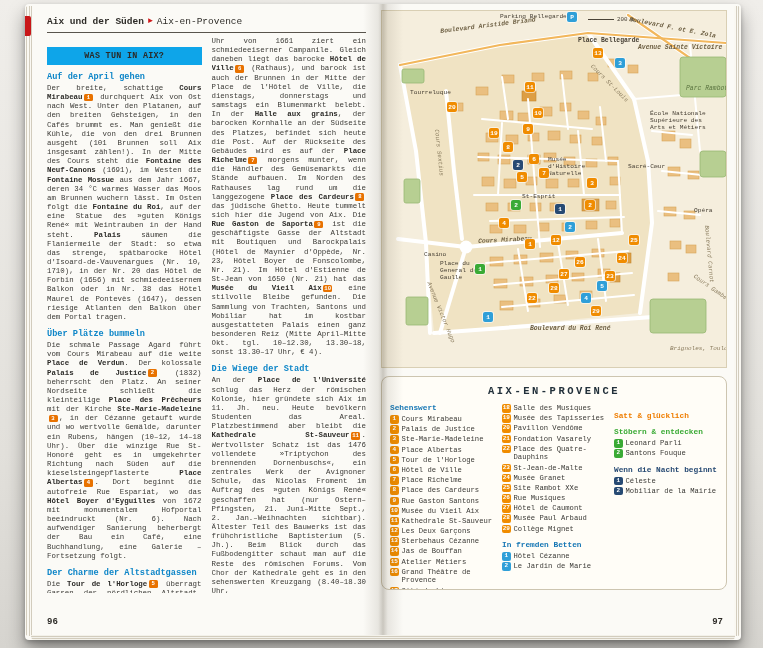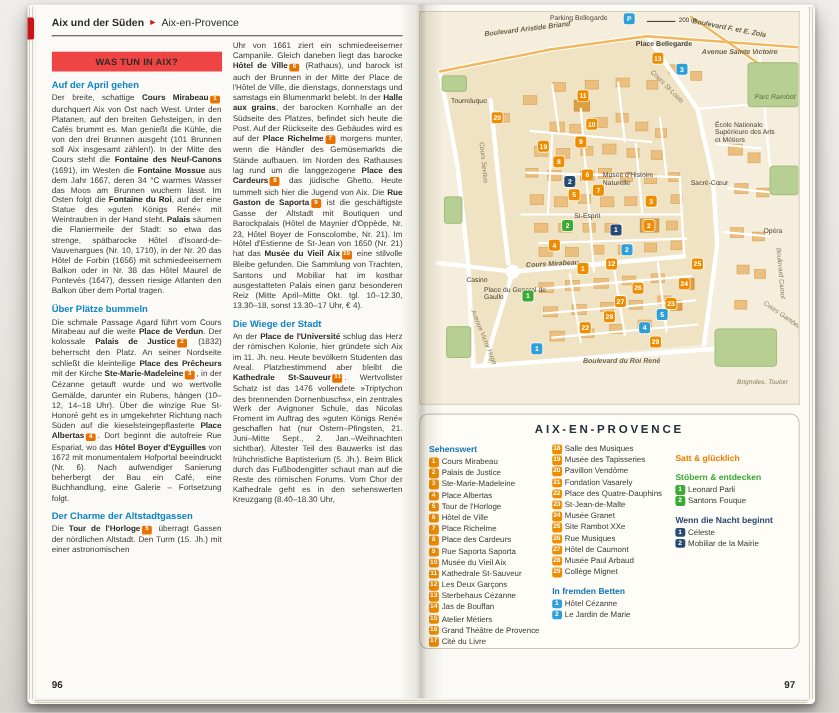--- a/index.html
+++ b/index.html
@@ -7,30 +7,30 @@
   .scene{position:relative;width:763px;height:648px;background:linear-gradient(#f0eeea,#e2e0db 70%,#d6d4cf);overflow:hidden;}
   .book{position:absolute;left:25px;top:4px;width:716px;height:636px;background:#fbfaf6;border-radius:4px;
         box-shadow:0 10px 18px rgba(0,0,0,.38),0 2px 4px rgba(0,0,0,.22);display:flex;}
   .edge{position:absolute;top:2px;bottom:4px;width:7px;z-index:4;
         background:repeating-linear-gradient(to right,#faf8f2 0px,#faf8f2 1.5px,#d2ccbd 1.5px,#d2ccbd 2.5px);}
   .edge.l{left:0;border-radius:4px 0 0 4px}.edge.r{right:0;border-radius:0 4px 4px 0}
   .edge.b{left:6px;right:6px;bottom:0;top:auto;height:5px;width:auto;border-radius:0 0 4px 4px;
         background:repeating-linear-gradient(to bottom,#f3f1ea 0 1px,#d2ccbd 1px 2px);}
   .spine{position:absolute;left:calc(50% - 20px);top:0;bottom:0;width:40px;z-index:3;pointer-events:none;
         background:linear-gradient(to right,rgba(60,50,30,0),rgba(60,50,30,.10) 38%,rgba(60,50,30,.26) 50%,rgba(60,50,30,.10) 62%,rgba(60,50,30,0));}
-  .page{position:relative;height:100%;box-sizing:border-box;}
+  .page{position:relative;height:100%;box-sizing:border-box;font-family:Liberation Mono, monospace;}
   .page-left{width:352px;padding:12px 10px 0 22px;}
   .page-right{flex:1;padding:6px 14px 0 5px;}
   .chapter-tab{position:absolute;left:0;top:12px;width:6px;height:20px;background:#c81618;border-radius:0 2px 2px 0;z-index:5;}
   .lp-header{display:flex;align-items:baseline;gap:4px;border-bottom:1px solid #59544c;padding-bottom:5px;margin-bottom:2px;font-size:9.5px;color:#2e2c28;}
   .lp-header .sec{font-weight:bold;}
   .lp-header .arrow{color:#cf1719;font-size:8px;position:relative;top:-1px;}
   .cols{display:flex;gap:10px;height:556px;overflow:hidden;margin-top:4px;}
   .col{flex:1;overflow:hidden;}
-  .whatbox{background:#ef4444;color:#2b2a27;font-weight:bold;font-size:8.4px;text-align:center;padding:4px 2px;margin:10px 0 6px;letter-spacing:.3px;}
+  .whatbox{background:#0ea5e9;color:#2b2a27;font-weight:bold;font-size:8.4px;text-align:center;padding:4px 2px;margin:10px 0 6px;letter-spacing:.3px;}
   .shead{color:#0e86c8;font-size:8.6px;font-weight:bold;margin:7px 0 2px;}
   .para{font-size:7.4px;line-height:9.15px;color:#3a3935;text-align:justify;margin:0;}
   .para strong{color:#2c2b28;}
   .ibadge{display:inline-block;min-width:7px;height:7.6px;line-height:7.7px;padding:0 1px;background:#e87200;color:#fff;
         font-size:5.6px;font-weight:bold;text-align:center;border-radius:1.5px;margin:0 1.5px;position:relative;top:-.5px;}
   .pagenum{position:absolute;bottom:13px;font-size:9px;font-weight:bold;color:#2e2c28;z-index:5;}
   .pagenum.pl{left:22px}.pagenum.pr{right:18px}
   
   .map{position:relative;width:344px;height:356px;background:#f5eedd;border:1px solid #d9cfb4;overflow:hidden;}
   .map svg{position:absolute;left:0;top:0;}
@@ -332,21 +332,21 @@
                   <span>Place Richelme</span>
                 </div>
 
                 <div class="litem">
                   <span class="lbadge c-or">8</span>
                   <span>Place des Cardeurs</span>
                 </div>
 
                 <div class="litem">
                   <span class="lbadge c-or">9</span>
-                  <span>Rue Saporta Saporta</span>
+                  <span>Rue Gaston Santons</span>
                 </div>
 
                 <div class="litem">
                   <span class="lbadge c-or">10</span>
                   <span>Musée du Vieil Aix</span>
                 </div>
 
                 <div class="litem">
                   <span class="lbadge c-or">11</span>
                   <span>Kathedrale St-Sauveur</span>

